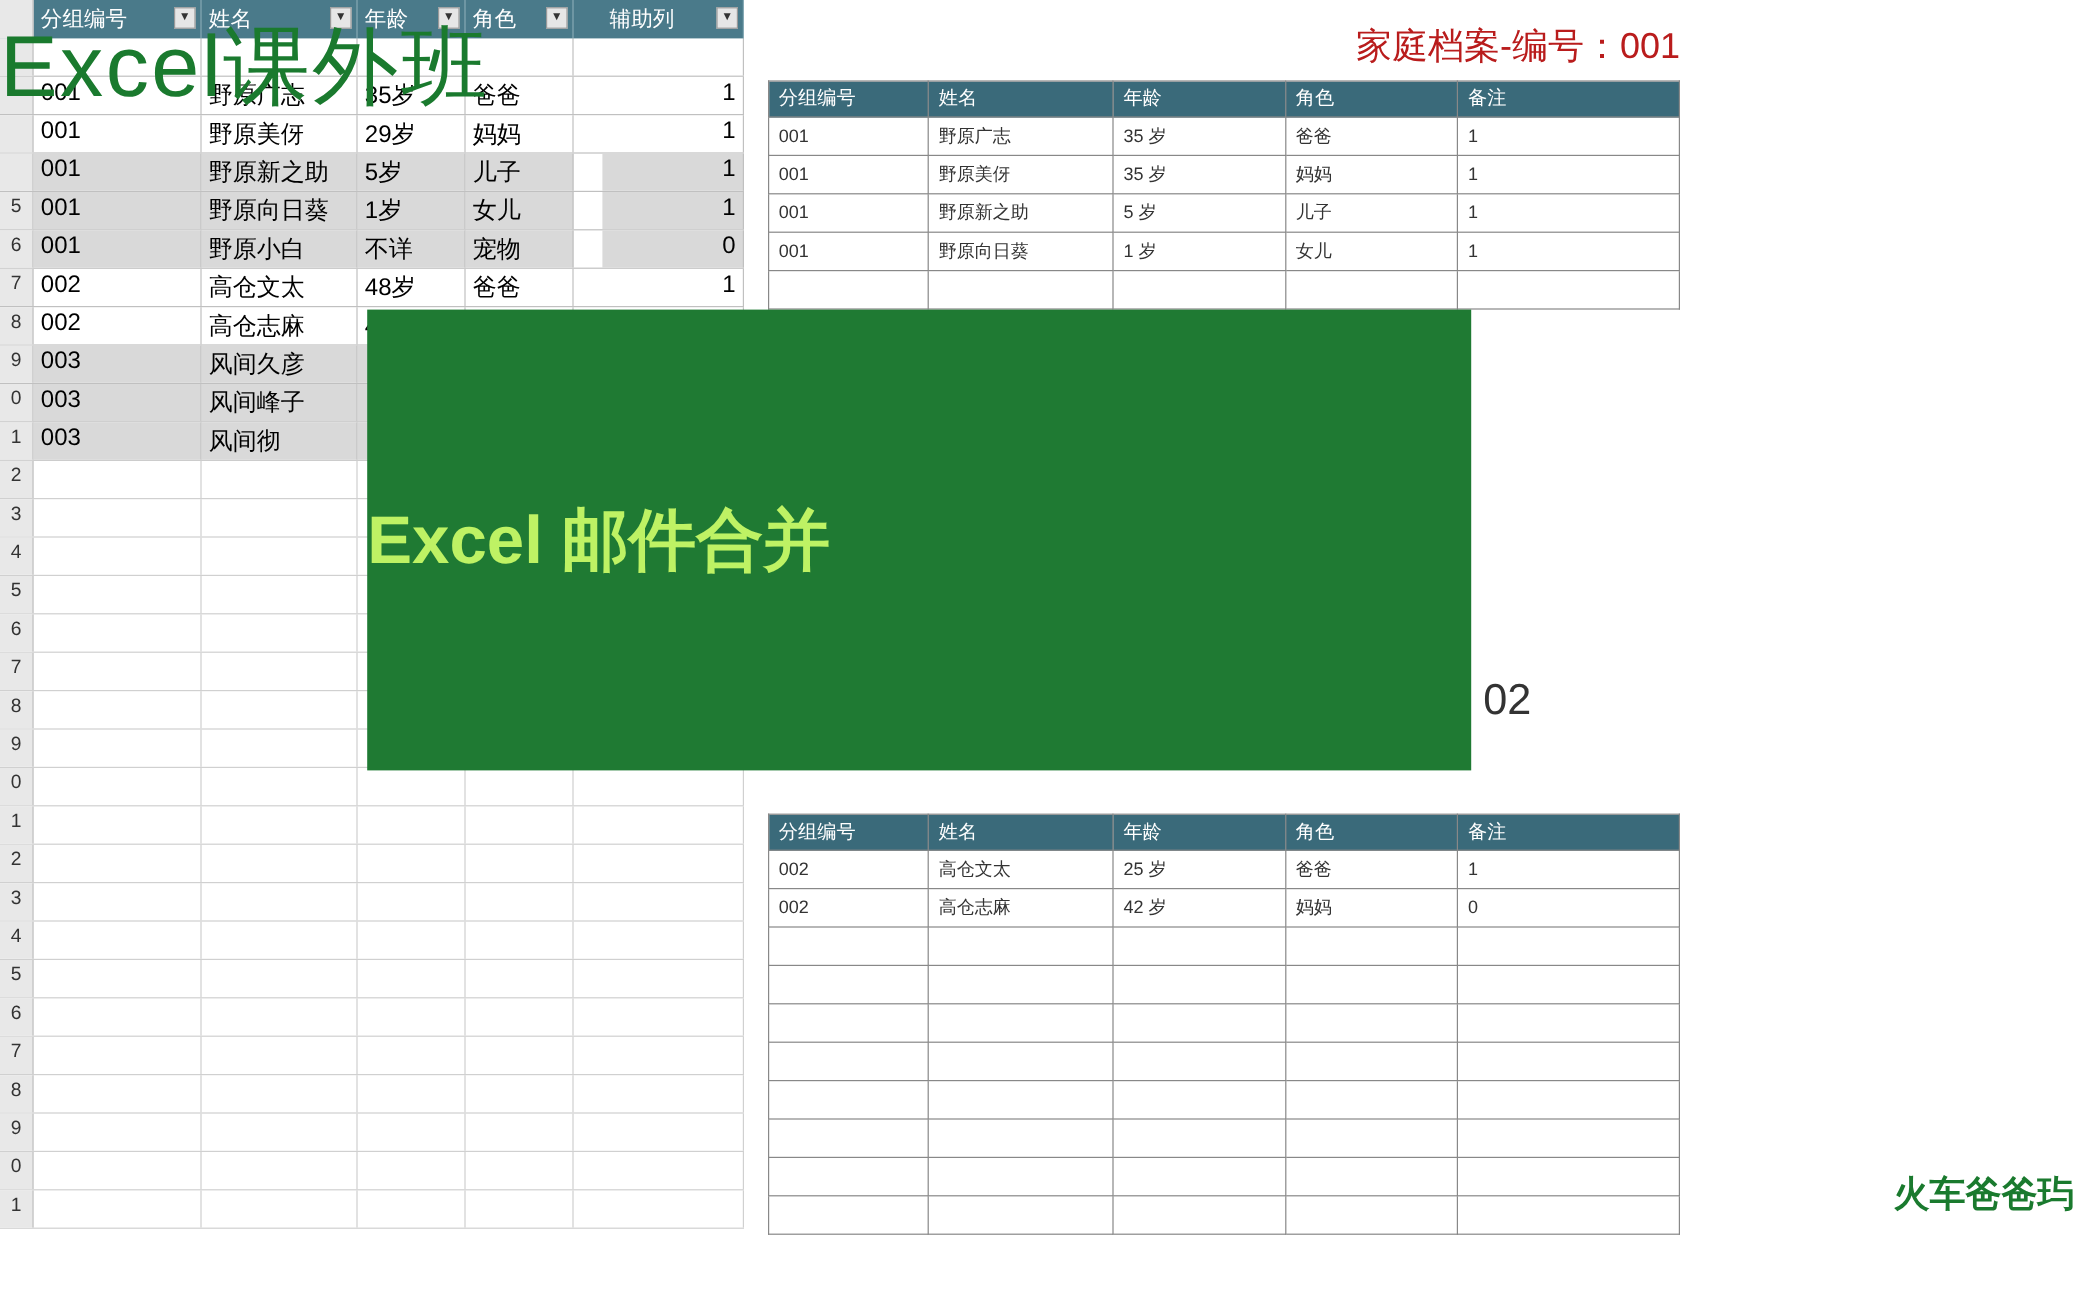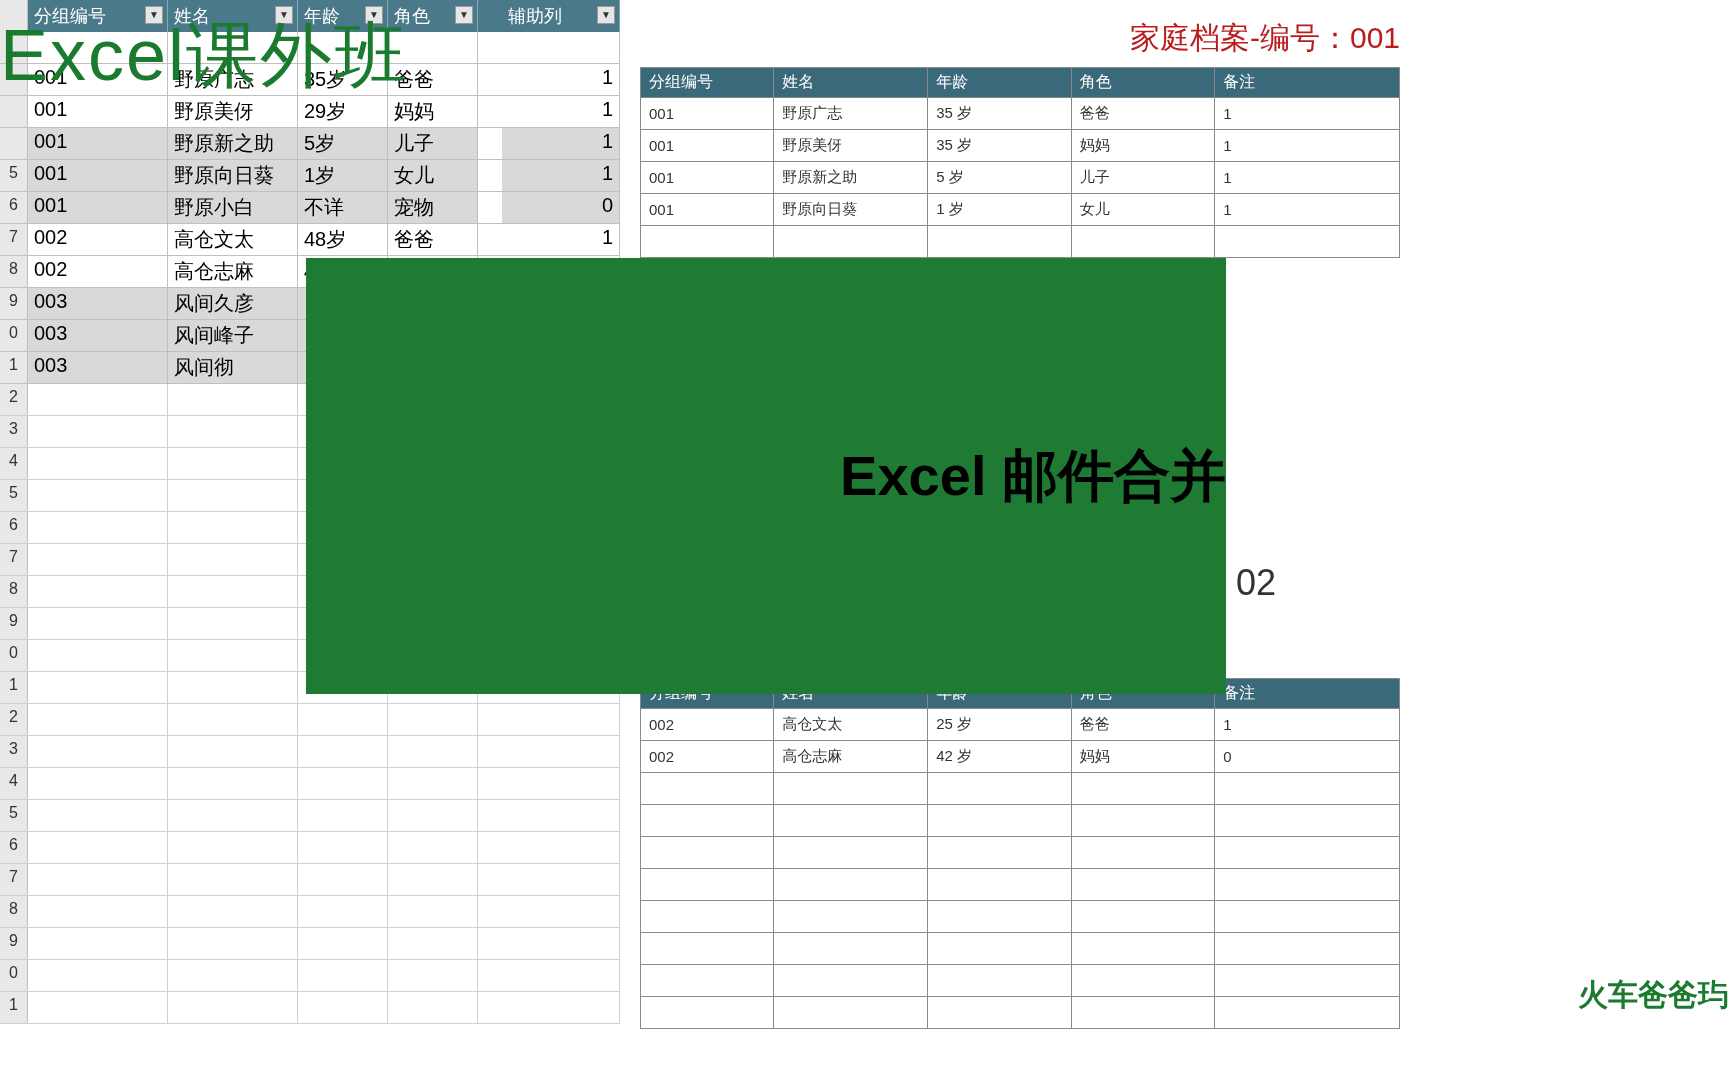--- a/index.html
+++ b/index.html
@@ -106,27 +106,27 @@
   .rt-col1 { width: 130px; }
   .rt-col2 { width: 150px; }
   .rt-col3 { width: 140px; }
   .rt-col4 { width: 140px; }
   .rt-col5 { width: 180px; }
   .overlay {
     position: absolute;
     left: 306px;
     top: 258px;
     width: 920px;
-    height: 436px;
+    height: 384px;
     background: #1f7a33;
-    color: #000000;
+    color: #bef264;
     display: flex;
     flex-direction: column;
     justify-content: center;
-    align-items: flex-end;
+    align-items: flex-start;
     z-index: 10;
   }
   .overlay .line {
     font-size: 56px;
     font-weight: 800;
     line-height: 1.5;
   }
   .peek02 {
     position: absolute;
     left: 1236px;

